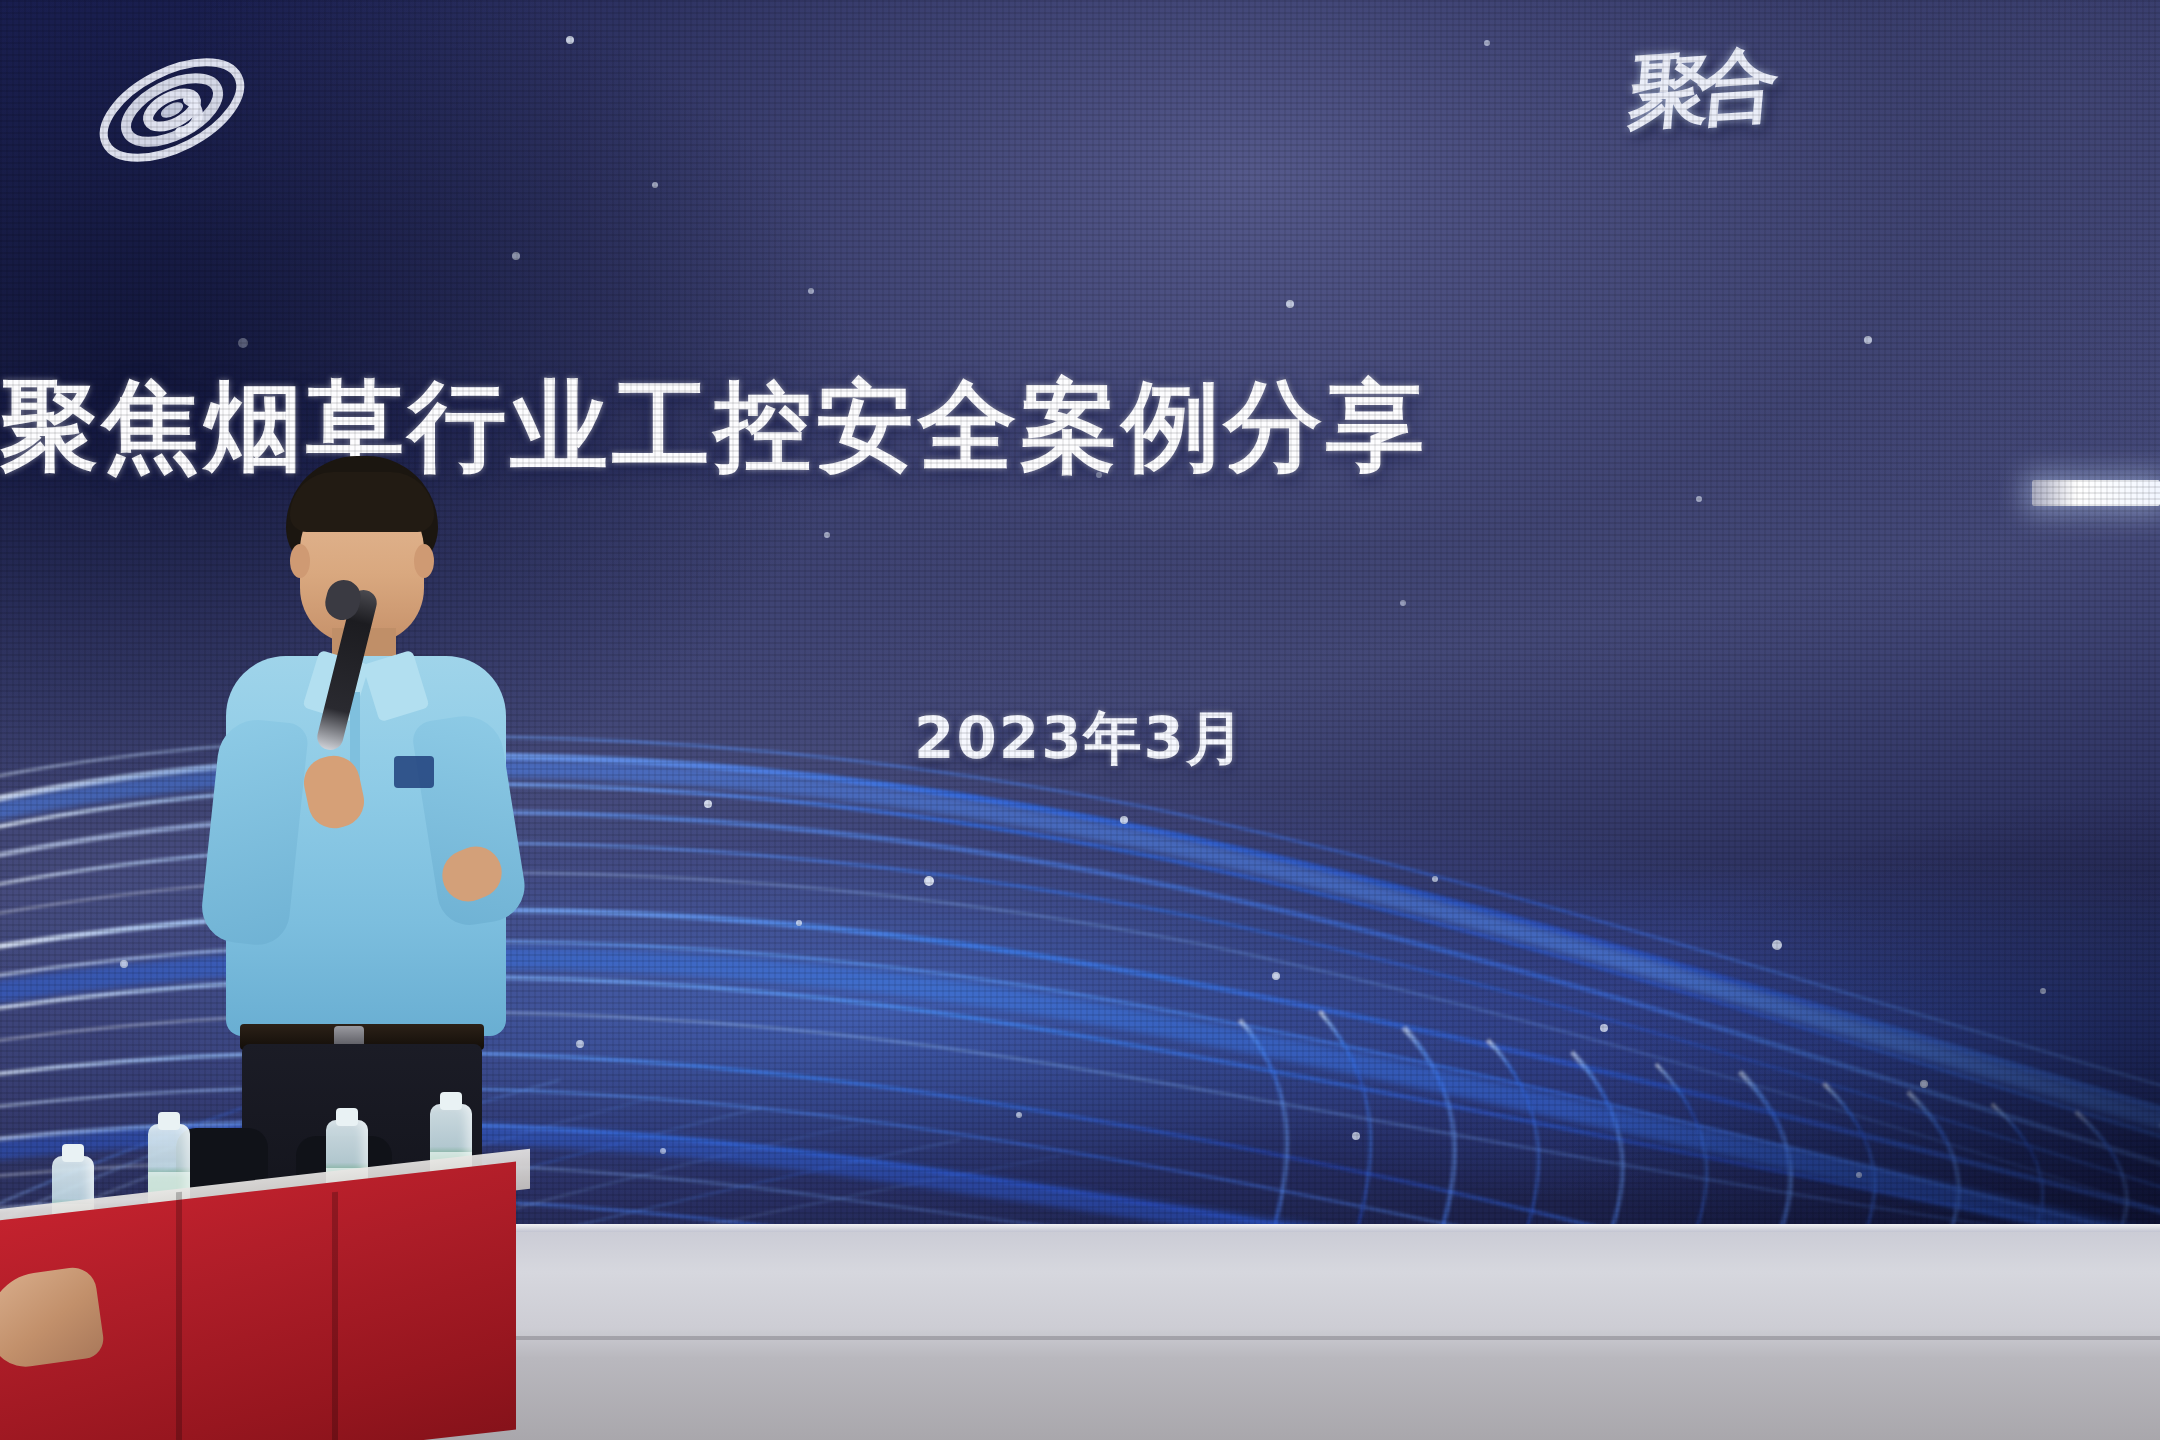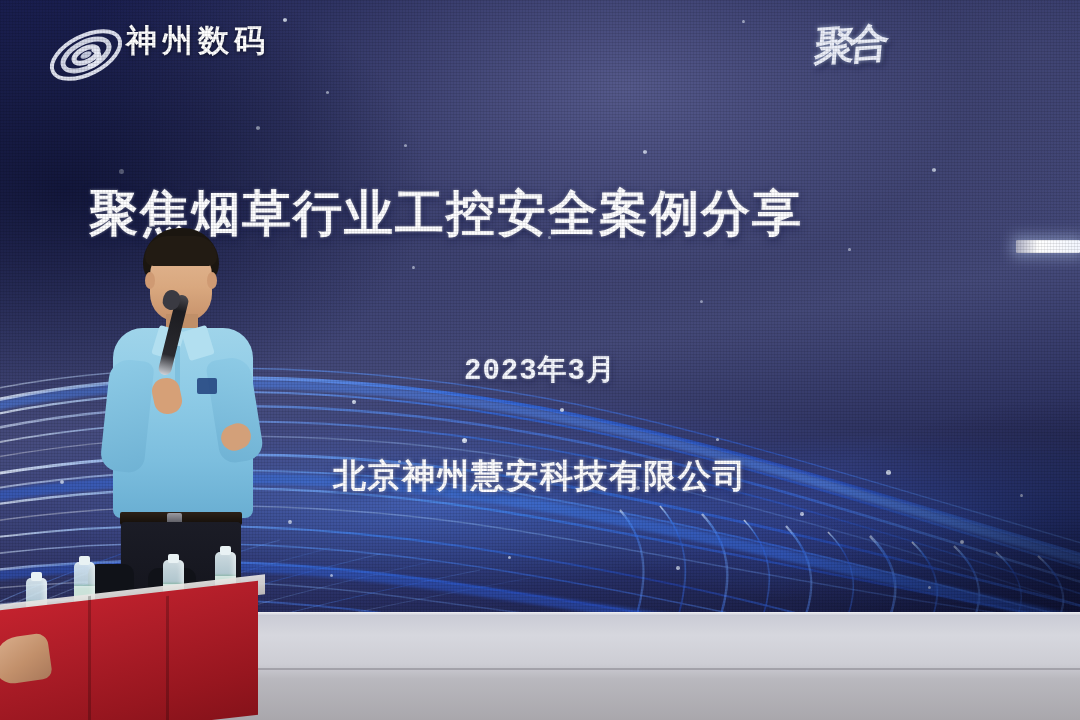--- a/index.html
+++ b/index.html
@@ -48,34 +48,32 @@
       radial-gradient(ellipse 500px 120px at 88% 60%, rgba(40,80,220,.42) 0%, rgba(0,0,0,0) 75%);
     pointer-events:none;mix-blend-mode:screen;
   }
 
   
   .dot{position:absolute;border-radius:50%;background:#eaf2ff;pointer-events:none;}
 
   
   .slide-title{
     position:absolute;left:0;top:181px;width:892px;
-    text-align:center;
     font-size:49px;font-weight:bold;letter-spacing:2px;
     color:#fdfdff;
     text-shadow:0 0 3px rgba(255,255,255,.45),0 2px 9px rgba(20,25,70,.85);
     white-space:nowrap;
   }
   .slide-date{
     position:absolute;left:0;top:350px;width:1080px;
     text-align:center;
     font-size:29px;font-weight:bold;letter-spacing:1px;
     color:#f6f8ff;
     text-shadow:0 0 3px rgba(255,255,255,.4),0 2px 7px rgba(20,25,70,.8);
     white-space:nowrap;
-    font-family:Liberation Mono, monospace;
   }
   .slide-company{
     position:absolute;left:0;top:454px;width:1080px;
     text-align:center;
     font-size:33px;font-weight:bold;letter-spacing:1.5px;
     color:#fdfdff;
     text-shadow:0 0 4px rgba(255,255,255,.5),0 2px 8px rgba(10,20,80,.85);
     white-space:nowrap;
   }
 
@@ -335,32 +333,30 @@
     <div class="dc-logo">
       <svg class="dc-mark" viewBox="0 0 84 70" xmlns="http://www.w3.org/2000/svg">
         <g stroke="#e9ecf8" fill="none" stroke-linecap="round">
           <ellipse cx="42" cy="35" rx="37" ry="19" transform="rotate(-27 42 35)" stroke-width="4" opacity="0.95"></ellipse>
           <ellipse cx="42" cy="35" rx="25" ry="12.5" transform="rotate(-27 42 35)" stroke-width="5" opacity="0.9"></ellipse>
           <ellipse cx="42" cy="35" rx="13" ry="6.5" transform="rotate(-27 42 35)" stroke-width="5" opacity="0.95"></ellipse>
           <path d="M50,30 C58,34 56,44 46,46" stroke-width="5" opacity="0.95"></path>
         </g>
         <ellipse cx="42" cy="35" rx="6" ry="3" transform="rotate(-27 42 35)" fill="#d8def0" opacity="0.9"></ellipse>
       </svg>
-      <div class="dc-cn">神州数码</div>
     </div>
 
     <div class="jh-logo">
       <div class="jh-brush">聚合</div>
     </div>
 
     <div class="light-bar"></div>
 
     <div class="slide-title">聚焦烟草行业工控安全案例分享</div>
     <div class="slide-date">2023年3月</div>
-    <div class="slide-company">北京神州慧安科技有限公司</div>
   </div>
 
   <div class="floor"></div>
   <div class="floor-edge"></div>
   <div class="floor-seam"></div>
 
   <div class="speaker">
     <div class="sp-hair"></div>
     <div class="sp-face"></div>
     <div class="sp-hair-fr"></div>

